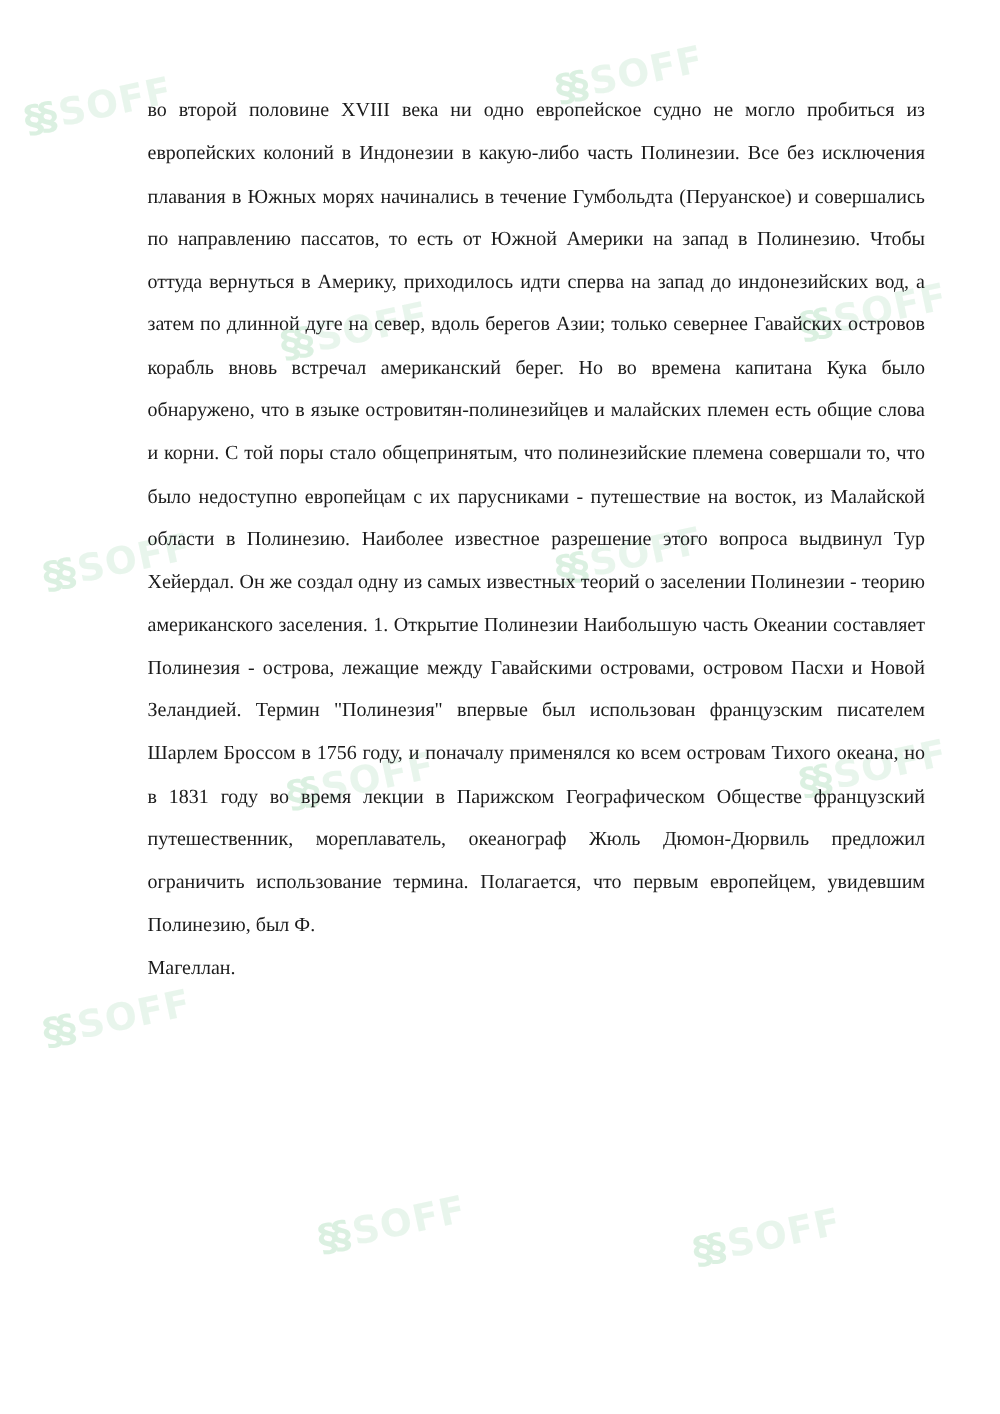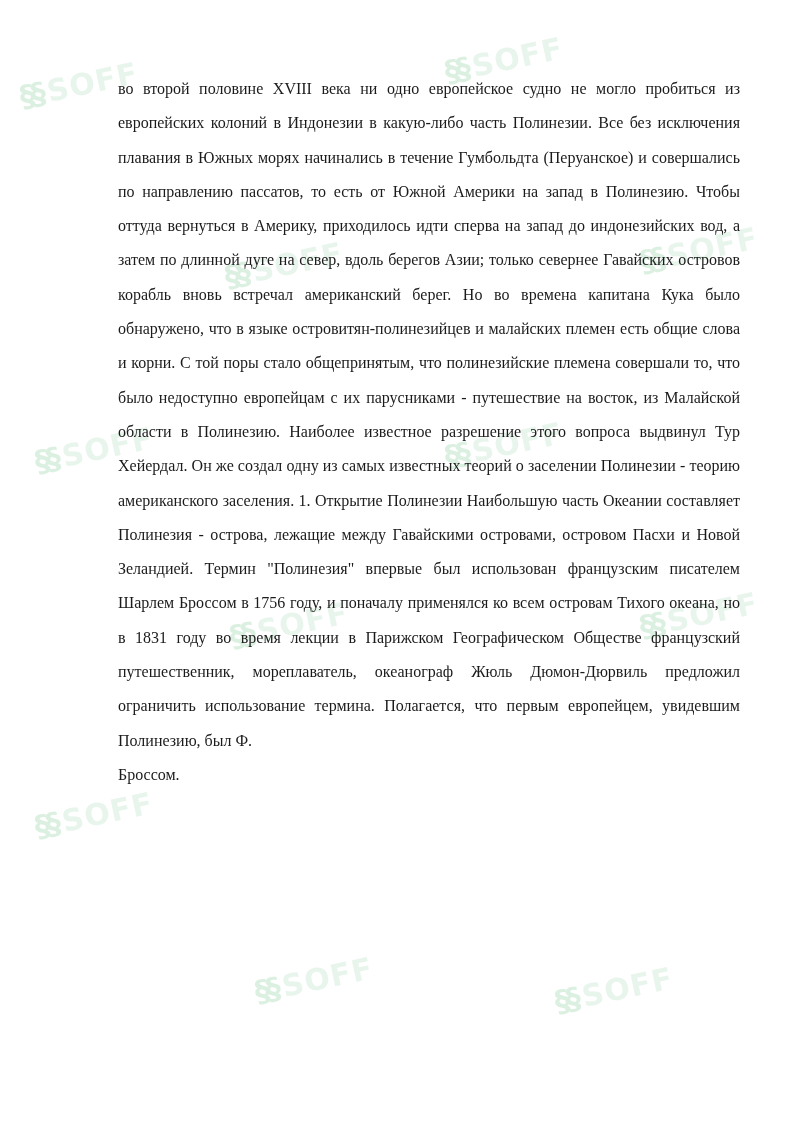--- a/index.html
+++ b/index.html
@@ -108,14 +108,14 @@
       <span class="wm-text">SOFF</span>
     </div>
   <div class="wm" style="left:555px; top:985px;">
       <span class="wm-mark">§§</span>
       <span class="wm-text">SOFF</span>
     </div>
 </div>
 
 <div id="page">
   <p class="doc-par">во второй половине XVIII века ни одно европейское судно не могло пробиться из европейских колоний в Индонезии в какую-либо часть Полинезии. Все без исключения плавания в Южных морях начинались в течение Гумбольдта (Перуанское) и совершались по направлению пассатов, то есть от Южной Америки на запад в Полинезию. Чтобы оттуда вернуться в Америку, приходилось идти сперва на запад до индонезийских вод, а затем по длинной дуге на север, вдоль берегов Азии; только севернее Гавайских островов корабль вновь встречал американский берег. Но во времена капитана Кука было обнаружено, что в языке островитян-полинезийцев и малайских племен есть общие слова и корни. С той поры стало общепринятым, что полинезийские племена совершали то, что было недоступно европейцам с их парусниками - путешествие на восток, из Малайской области в Полинезию. Наиболее известное разрешение этого вопроса выдвинул Тур Хейердал. Он же создал одну из самых известных теорий о заселении Полинезии - теорию американского заселения. 1. Открытие Полинезии Наибольшую часть Океании составляет Полинезия - острова, лежащие между Гавайскими островами, островом Пасхи и Новой Зеландией. Термин "Полинезия" впервые был использован французским писателем Шарлем Броссом в 1756 году, и поначалу применялся ко всем островам Тихого океана, но в 1831 году во время лекции в Парижском Географическом Обществе французский путешественник, мореплаватель, океанограф Жюль Дюмон-Дюрвиль предложил ограничить использование термина. Полагается, что первым европейцем, увидевшим Полинезию, был Ф.</p>
-  <p class="doc-par">Броссом.</p>
+  <p class="doc-par">Магеллан.</p>
 </div>
 
 </body></html>

